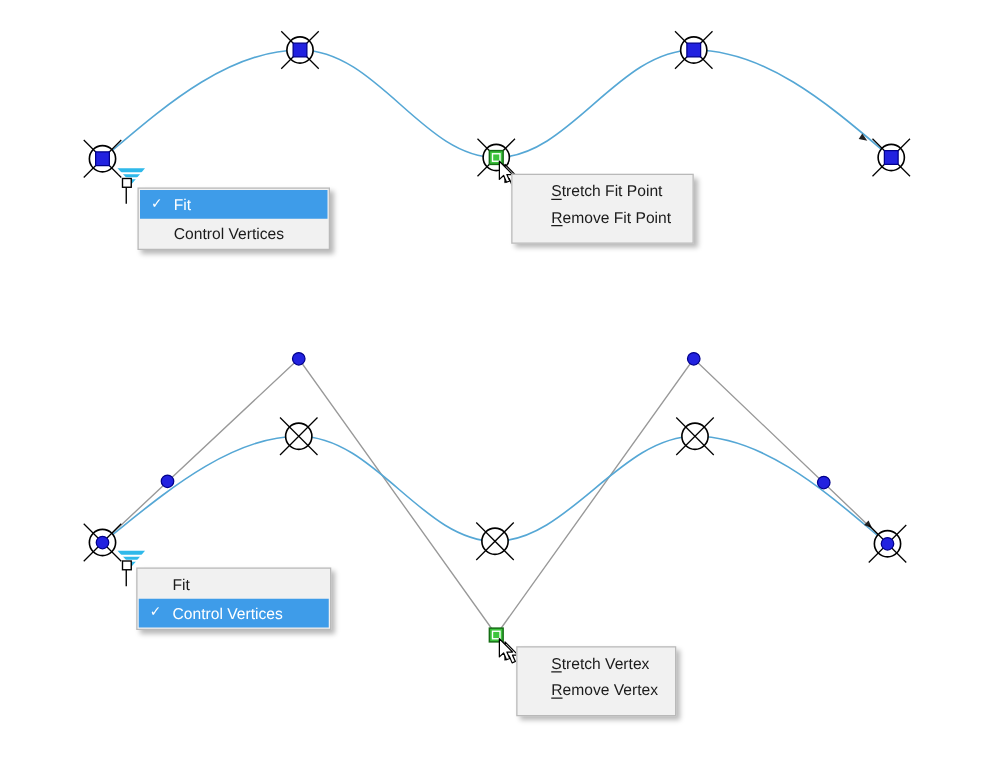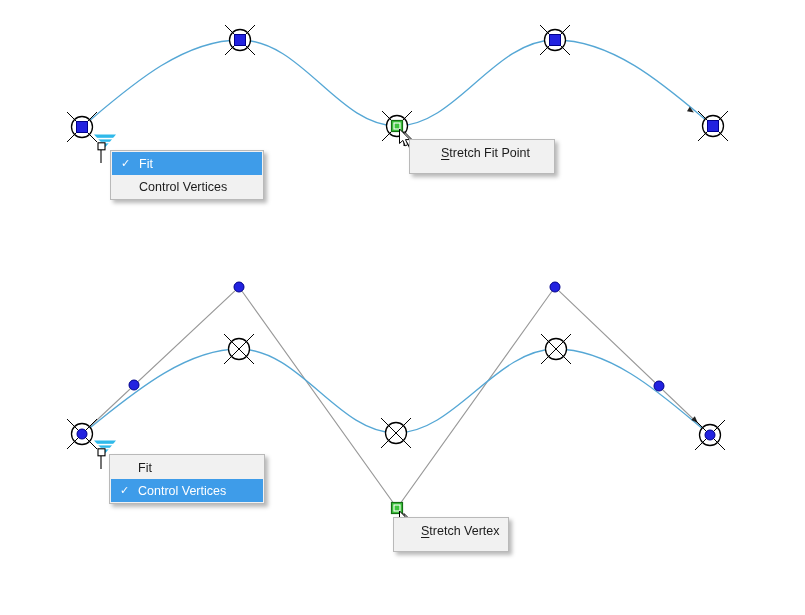--- a/index.html
+++ b/index.html
@@ -34,21 +34,21 @@
   .menu.ctx{padding:6px 0;}
   .menu.ctx .mrow{display:flex;height:21px;}
   #menu-top-ctx .mrow{padding-left:31px;}
   #menu-bottom-ctx .mrow{padding-left:27px;}
   .menu .lbl{white-space:nowrap;}
   .menu u{text-underline-offset:2px;}
 
   #menu-top-mode{left:110px;top:150px;width:154px;}
   #menu-top-ctx{left:409px;top:139px;width:146px;}
   #menu-bottom-mode{left:109px;top:454px;width:156px;}
-  #menu-bottom-ctx{left:393px;top:517px;width:116px;}
+  #menu-bottom-ctx{left:413px;top:517px;width:128px;}
 </style>
 </head>
 <body>
 
 <div class="stage">
 
   <svg class="canvas" width="805" height="615" viewBox="0 0 805 615">
 
     <g>
       <path class="curve" d="M82,127 C126,90 180,40 240,40 C302,40 338,126 397,126
@@ -176,31 +176,37 @@
       <div class="mrow">
         <span class="check"></span>
         <span class="lbl">Control Vertices</span>
       </div>
     </div>
 
   <div class="menu ctx" id="menu-top-ctx">
       <div class="mrow">
         <span class="lbl"><u>S</u>tretch Fit Point</span>
       </div>
+      <div class="mrow">
+        <span class="lbl"><u>R</u>emove Fit Point</span>
+      </div>
     </div>
 
   <div class="menu mode" id="menu-bottom-mode">
       <div class="mrow">
         <span class="check"></span>
         <span class="lbl">Fit</span>
       </div>
       <div class="mrow hl">
         <span class="check">✓</span>
         <span class="lbl">Control Vertices</span>
       </div>
     </div>
 
   <div class="menu ctx" id="menu-bottom-ctx">
       <div class="mrow">
         <span class="lbl"><u>S</u>tretch Vertex</span>
       </div>
+      <div class="mrow">
+        <span class="lbl"><u>R</u>emove Vertex</span>
+      </div>
     </div>
 </div>
 
 </body></html>

